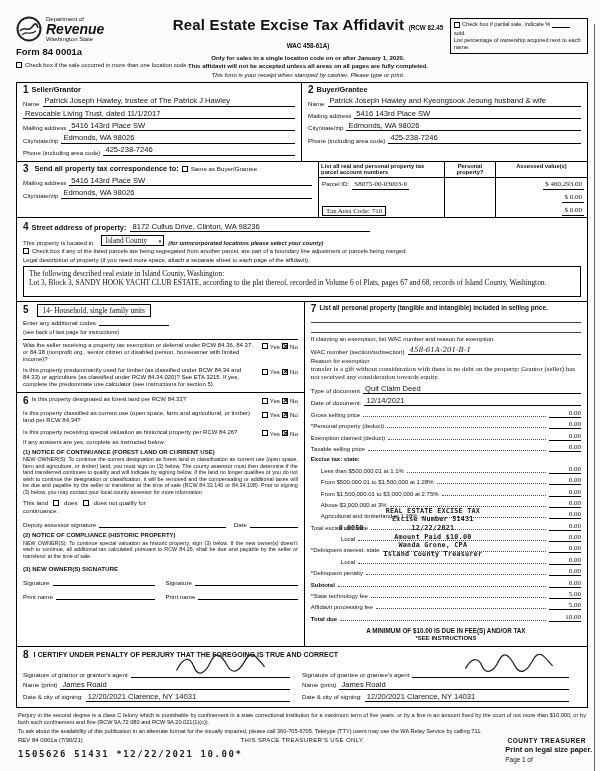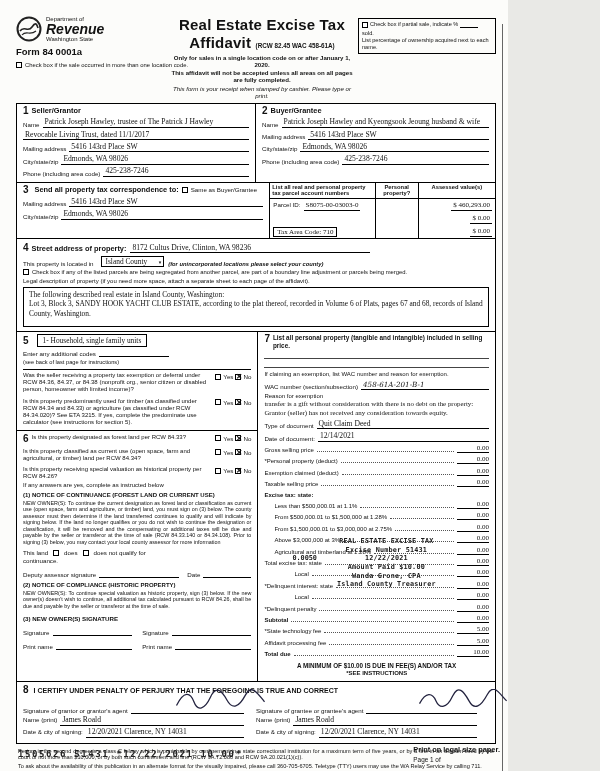--- a/index.html
+++ b/index.html
@@ -1,18 +1,18 @@
 <!DOCTYPE html>
 <html><head>
 <meta charset="utf-8">
 <style>
   *{margin:0;padding:0;box-sizing:border-box}
   html,body{width:600px;height:771px}
   body{background:#e9e9e6;font-family:"Liberation Sans",sans-serif;color:#121212}
-  .page{position:relative;width:508px;height:771px;background:#fcfcfa;overflow:hidden;padding:16px 12px 0 16px}
+  .page{position:relative;width:600px;height:771px;background:#fcfcfa;overflow:hidden;padding:16px 12px 0 16px}
   .scan-line{position:absolute;right:5px;top:24px;bottom:0;width:1.5px;background:#666}
 
   
   .header{display:flex;align-items:flex-start}
   .hdr-left{width:150px;flex-shrink:0}
   .logo-row{display:flex;gap:4px;align-items:center}
   .dept1,.dept3{font-size:6px;line-height:6.5px}
   .dept2{font-size:14px;font-weight:bold;font-style:italic;line-height:13px}
   .form-no{font-weight:bold;font-size:9.5px;margin-top:4px}
   .multi-loc{font-size:5.9px;margin-top:5px;display:flex;gap:3px;align-items:center;white-space:nowrap;width:240px}
@@ -24,21 +24,21 @@
   .n2{font-weight:bold}
   .n3{font-style:italic}
   .hdr-right{width:138px;border:1px solid #000;padding:2px 3px;font-size:5.6px;line-height:7px;margin-top:2px;flex-shrink:0}
   .hdr-right .top{display:flex;gap:2px;align-items:flex-end;flex-wrap:wrap}
 
   
   .cb{display:inline-block;width:6px;height:6px;border:1px solid #000;position:relative;flex-shrink:0;background:#fff}
   .cb.checked::after{content:"\2715";position:absolute;left:-.5px;top:-1.5px;font-size:7.5px;line-height:7.5px;font-weight:bold;color:#111}
   .blank{display:inline-block;border-bottom:.8px solid #000;height:7px}
   .lbl{font-size:6.2px;white-space:nowrap;margin-right:3px;flex-shrink:0}
-  .val{font-family:Liberation Serif, serif;font-size:7.6px;line-height:8.5px}
+  .val{font-family:Liberation Sans, sans-serif;font-size:7.6px;line-height:8.5px}
   .fill{flex:1;border-bottom:.8px solid #000;padding:0 2px;white-space:nowrap;overflow:hidden;min-height:8px}
   .field{display:flex;align-items:flex-end;margin-top:2.8px}
   .sec-num{font-weight:bold;font-size:10px;margin-right:3px;line-height:10px}
   .sec-name{font-weight:bold;font-size:7.4px}
 
   
   .formbox{border:1.8px solid #000;margin-top:4px;background:#fff}
   .grid2{display:flex}
   .grid2>.cell{width:50%;padding:2px 6px 5px}
   .grid2>.cell:first-child{border-right:1px solid #000}
@@ -290,21 +290,21 @@
         <div>Lot 3, Block 3, SANDY HOOK YACHT CLUB ESTATE, according to the plat thereof, recorded in Volume 6 of Plats, pages 67 and 68, records of Island County, Washington.</div>
       </div>
     </div>
 
     <div class="cols">
       <div class="colL">
 
         <div class="sec5">
           <div class="s5top">
             <span class="sec-num">5</span>
-            <span class="code-box">1- Household, single family units</span>
+            <span class="code-box">14- Household, single family units</span>
           </div>
           <div class="line">
             <span class="lbl">Enter any additional codes</span>
             <span class="blank" style="width:70px"></span>
           </div>
           <div class="line">
               <span style="font-size:5.7px">(see back of last page for instructions)</span>
             </div>
           <div class="q topline">
             <div class="qt">Was the seller receiving a property tax exemption or deferral under RCW 84.36, 84.37, or 84.38 (nonprofit org., senior citizen or disabled person, homeowner with limited income)?</div>

